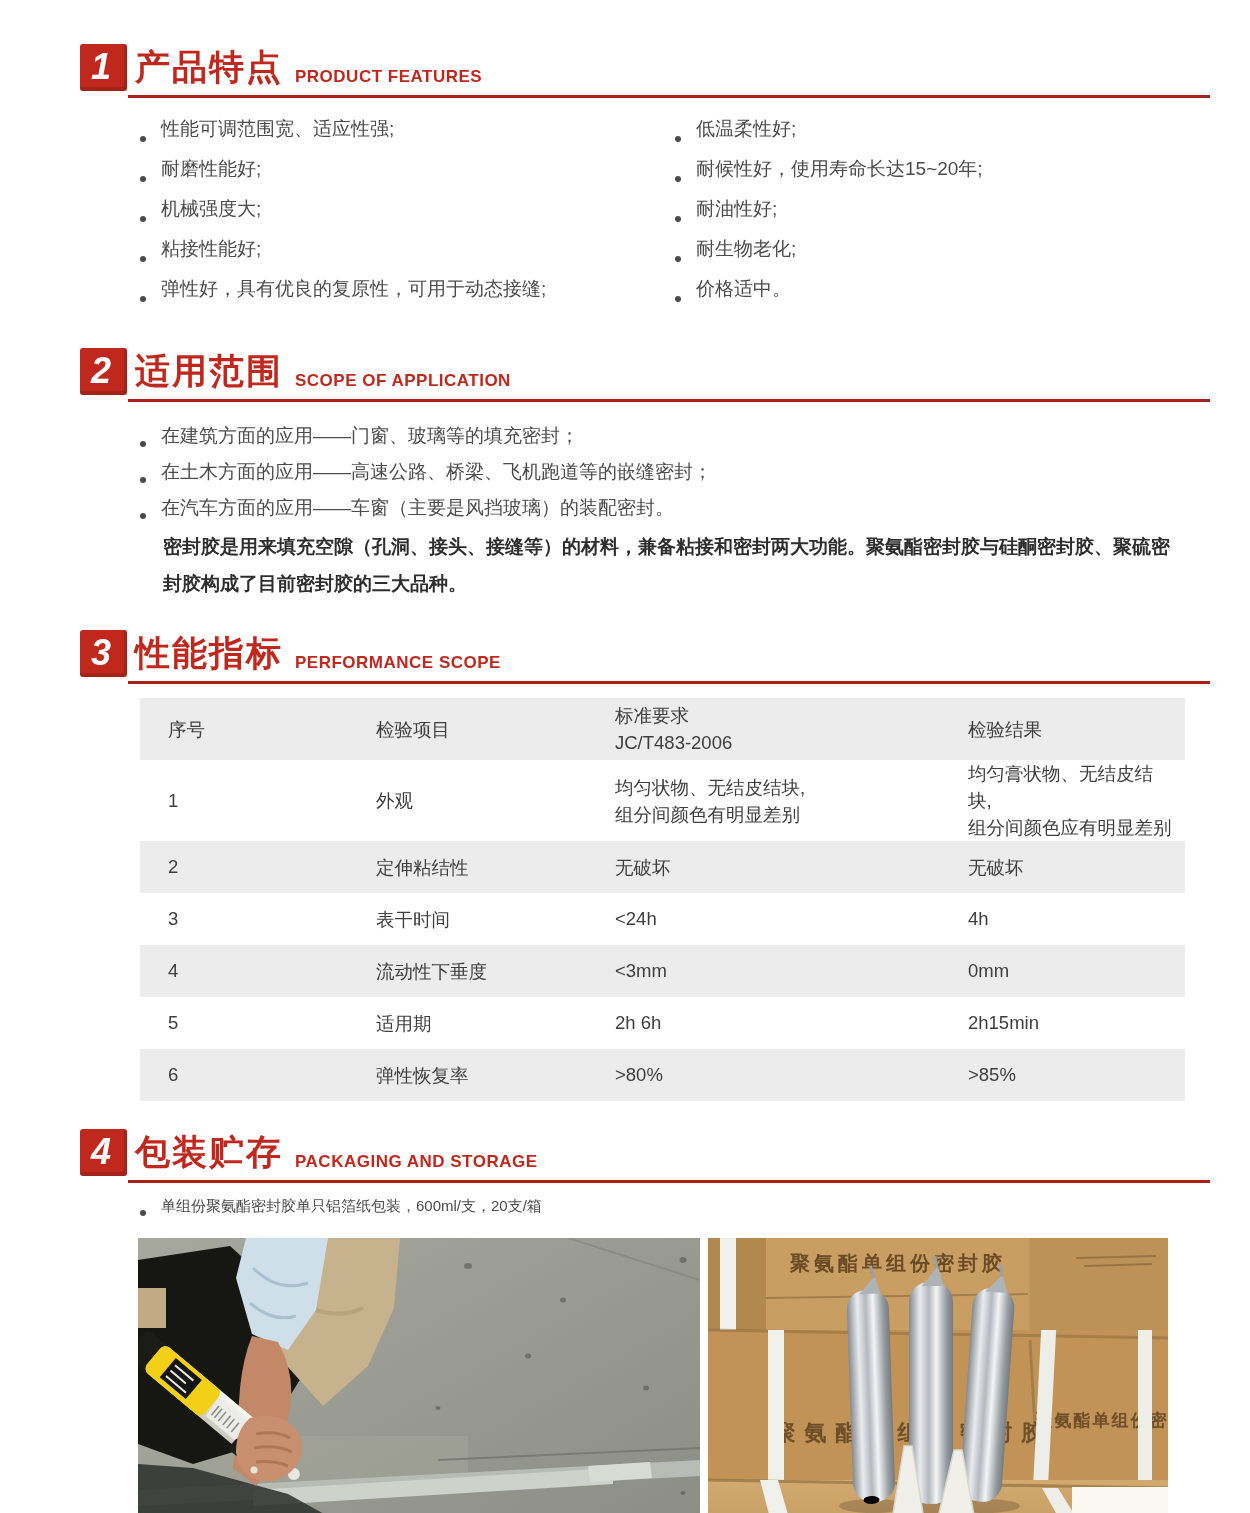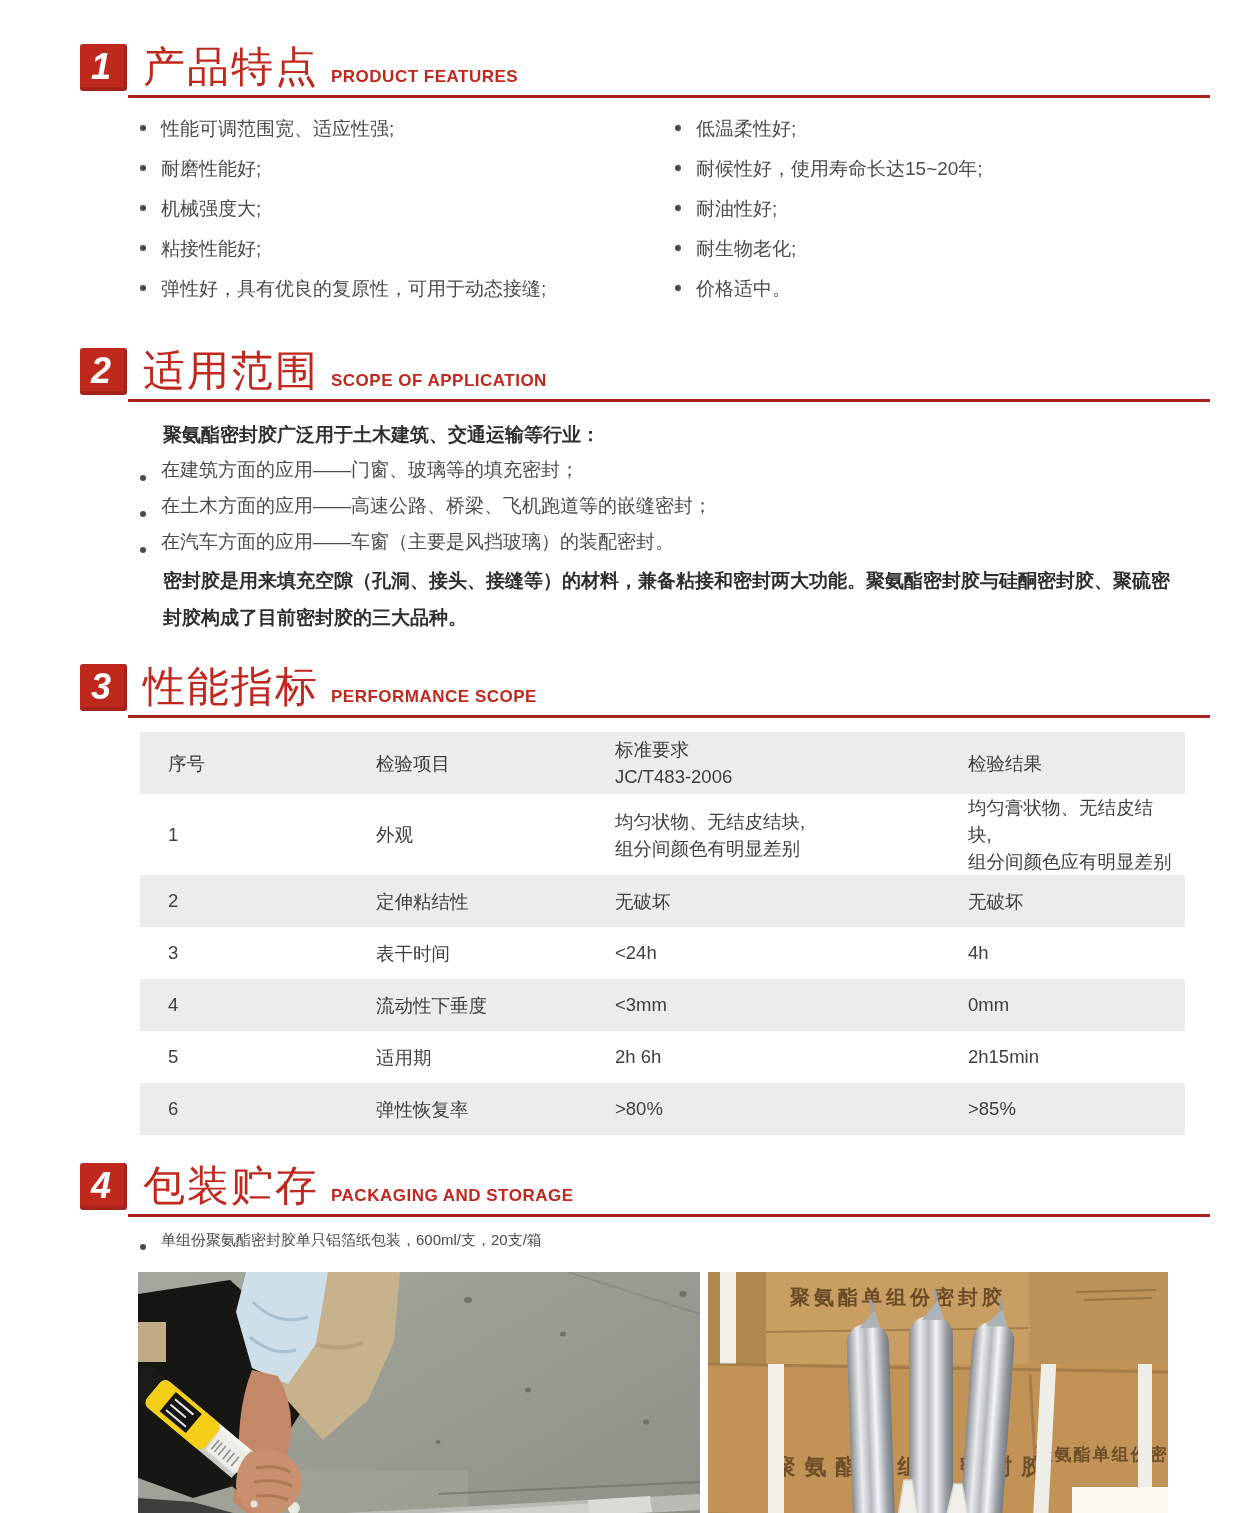--- a/index.html
+++ b/index.html
@@ -17,27 +17,27 @@
   }
   
   .sec-head{display:flex;align-items:center;margin:0 40px 0 80px;height:50px}
   .num-badge{
     width:47px;height:47px;flex:none;background:var(--red);color:#fff;
     font-style:italic;font-weight:bold;font-size:36px;line-height:1;
     display:flex;align-items:center;justify-content:center;
     border-radius:3px;box-shadow:inset -3px -4px 0 rgba(0,0,0,.14);
     padding-right:5px;
   }
-  .cn-title{font-size:42px;font-weight:normal;color:var(--red);margin-left:16px;letter-spacing:2px;white-space:nowrap}
+  .cn-title{font-size:35px;font-weight:bold;color:var(--red);margin-left:8px;letter-spacing:2px;white-space:nowrap}
   .en-title{font-size:17px;font-weight:bold;color:var(--red);margin-left:12px;align-self:flex-end;padding-bottom:5px;letter-spacing:.5px;white-space:nowrap}
   .rule{height:3px;background:var(--rule);margin:3px 40px 0 128px}
   
   .features{display:flex;margin:18px 40px 0 140px;font-size:19px;color:var(--txt)}
   .features .col{width:555px;list-style:none}
-  .features li{display:flex;align-items:flex-start;margin-bottom:14px}
+  .features li{display:flex;align-items:flex-end;margin-bottom:14px}
   .dot{width:6px;height:6px;border-radius:50%;background:#4b4b4b;margin:9px 15px 0 0;flex:none}
   
   .scope{margin:16px 62px 0 140px;font-size:19px;color:var(--txt)}
   .scope .intro{font-weight:bold;color:var(--bold-txt);margin-left:23px;line-height:34px}
   .scope ul{list-style:none}
   .scope li{display:flex;align-items:center;line-height:36px}
   .scope li .dot{margin-top:15px}
   .scope .para{font-weight:bold;color:var(--bold-txt);margin-left:23px;line-height:37px;margin-top:2px}
   
   .ptable{margin:14px 65px 0 140px;font-size:18.5px;color:#3e3e3e}
@@ -120,21 +120,20 @@
 
   <div class="sec" style="margin-top:30px">
     <div class="sec-head">
       <div class="num-badge">2</div>
       <div class="cn-title">适用范围</div>
       <div class="en-title">SCOPE OF APPLICATION</div>
     </div>
     <div class="rule"></div>
 
     <div class="scope">
-      <div class="intro">聚氨酯密封胶广泛用于土木建筑、交通运输等行业：</div>
       <ul>
         <li>
             <span class="dot"></span>
             <span>在建筑方面的应用——门窗、玻璃等的填充密封；</span>
           </li>
         <li>
             <span class="dot"></span>
             <span>在土木方面的应用——高速公路、桥梁、飞机跑道等的嵌缝密封；</span>
           </li>
         <li>

